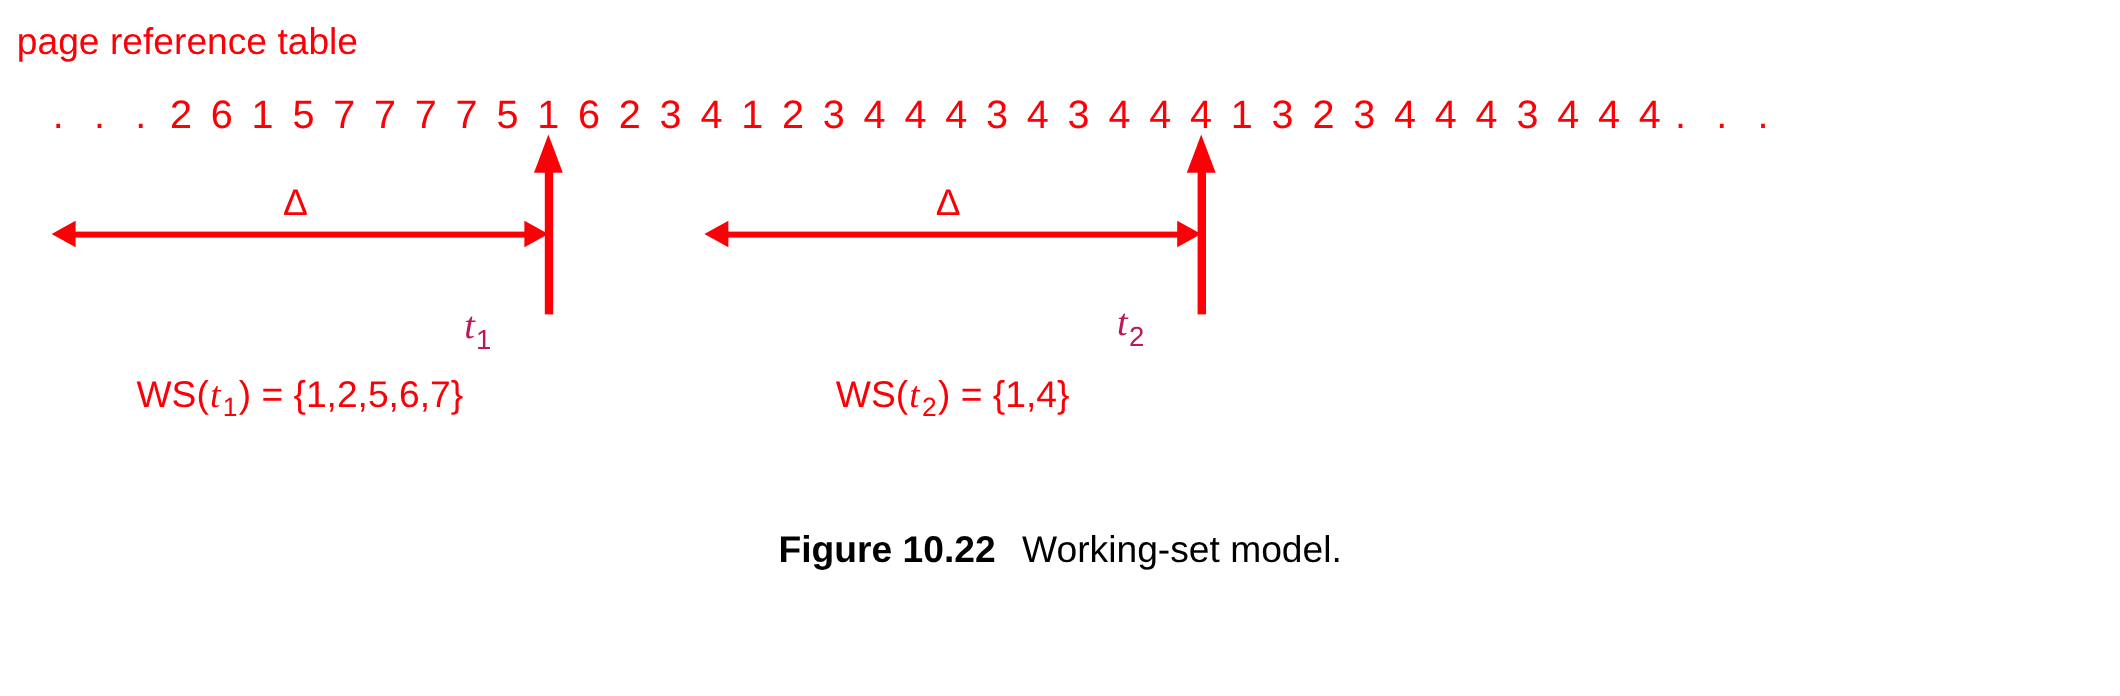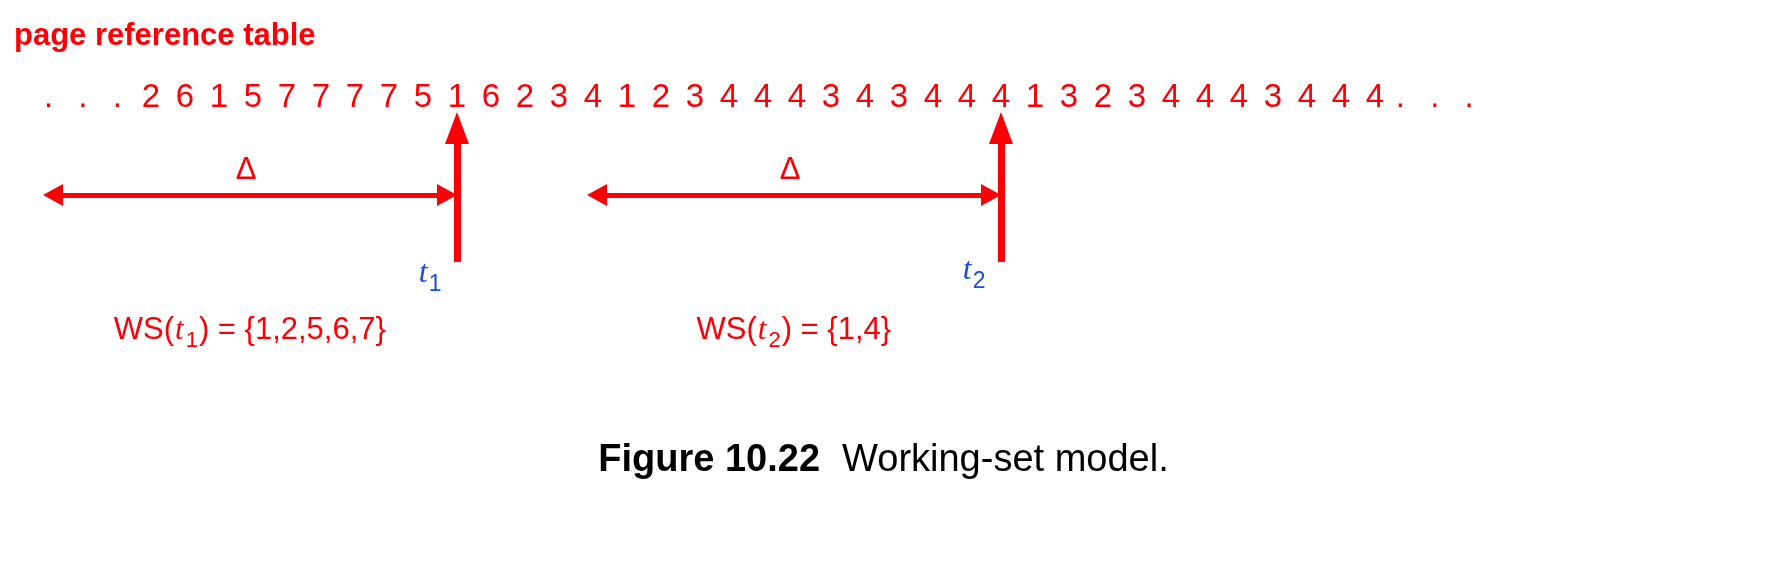--- a/index.html
+++ b/index.html
@@ -23,21 +23,20 @@
   .title-label {
     position: absolute;
     left: 14px;
     top: 18px;
     font-family: "Liberation Sans", sans-serif;
     font-size: 31px;
     line-height: 34px;
     color: #fb0007;
     white-space: nowrap;
     letter-spacing: 0px;
-    font-weight: bold;
   }
 
   .ref-row {
     position: absolute;
     left: 44px;
     top: 76px;
     height: 42px;
     display: flex;
     align-items: baseline;
     font-family: "Liberation Sans", sans-serif;
@@ -125,23 +124,22 @@
     white-space: nowrap;
   }
 
   
   .t-label {
     position: absolute;
     font-family: "Liberation Serif", serif;
     font-style: italic;
     font-size: 32px;
     line-height: 32px;
-    color: #1d4ed8;
-    white-space: nowrap;
-    margin-left: 32px;
+    color: #be185d;
+    white-space: nowrap;
   }
   .t-label .sub {
     font-family: "Liberation Sans", sans-serif;
     font-style: normal;
     font-size: 23px;
     vertical-align: -9px;
     padding-left: 1px;
   }
 
   
@@ -165,21 +163,21 @@
   }
 
   
   .caption {
     position: absolute;
     left: 0;
     right: 0;
     top: 440px;
     text-align: center;
     font-family: "Liberation Sans", sans-serif;
-    font-size: 38px;
+    font-size: 31px;
     line-height: 36px;
     color: #000000;
     white-space: nowrap;
   }
   .caption .cap-strong {
     font-weight: bold;
   }
   .caption .cap-gap {
     display: inline-block;
     width: 22px;

